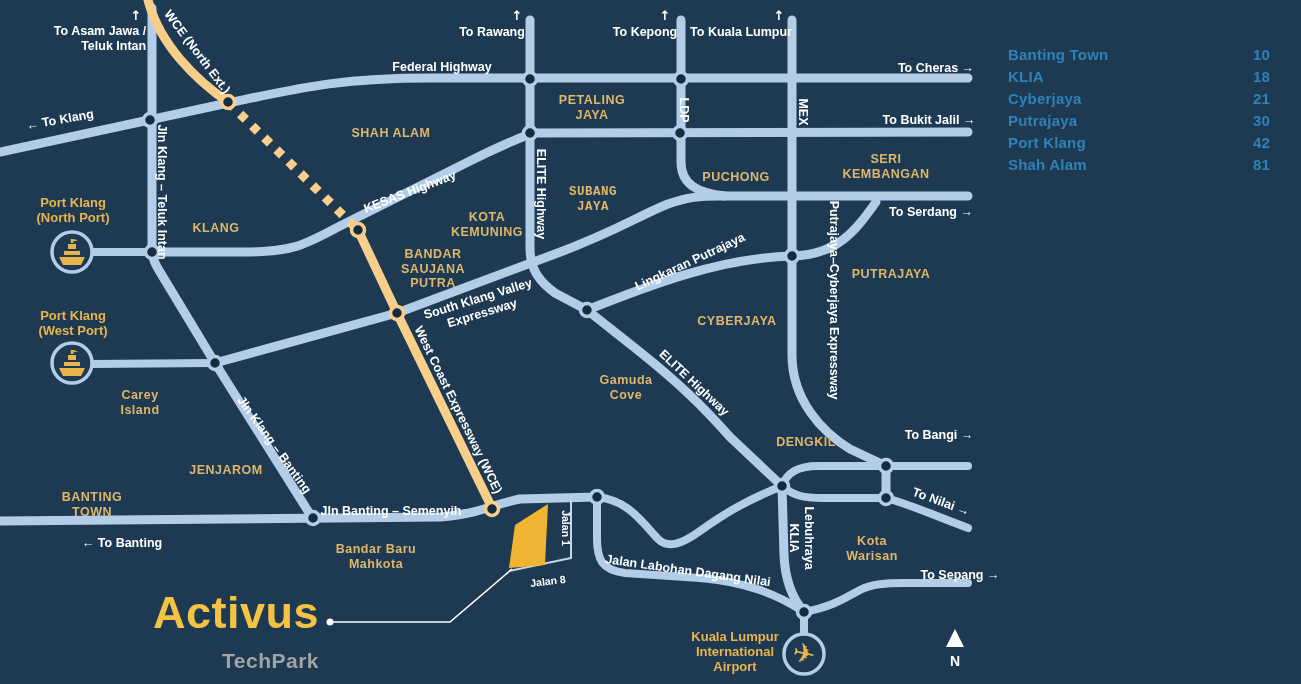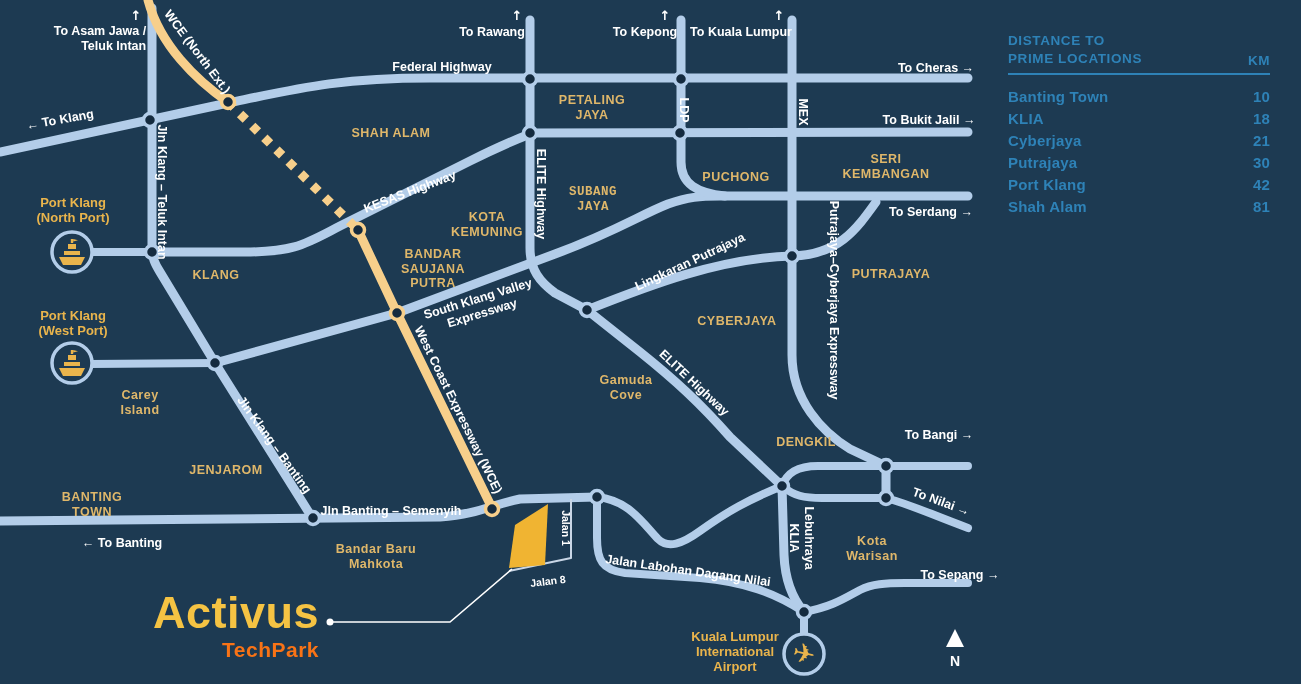--- a/index.html
+++ b/index.html
@@ -38,21 +38,21 @@
   .dist .hdr{display:flex;justify-content:space-between;align-items:flex-end;
     border-bottom:2px solid var(--table);padding-bottom:5px;}
   .dist .ttl{font-size:13.5px;font-weight:bold;letter-spacing:.6px;line-height:1.33;}
   .dist .km{font-size:13.5px;font-weight:bold;letter-spacing:.5px;}
   .dist .rows{margin-top:11px;}
   .dist .trow{display:flex;justify-content:space-between;font-size:15px;font-weight:bold;
     letter-spacing:.2px;height:22px;align-items:center;}
   
   .logo{position:absolute;left:143px;top:588px;width:176px;text-align:right;}
   .logo .name{color:#F5C343;font-size:45px;font-weight:bold;letter-spacing:.5px;line-height:50px;}
-  .logo .tag{color:#f97316;font-size:21px;font-weight:bold;letter-spacing:.5px;line-height:21px;margin-top:1px;}
+  .logo .tag{color:#a3a3a3;font-size:21px;font-weight:bold;letter-spacing:.5px;line-height:21px;margin-top:12px;}
 </style>
 </head>
 <body>
 
 <div class="stage">
 
   <svg width="1301" height="684" viewBox="0 0 1301 684">
 
     <path class="road" d="M 0 152 L 228 103 C 300 88 340 78 430 78 L 968 78"></path>
     <path class="road" d="M 152 8 L 152 248 C 152 258 155 264 160 272 L 215 363 L 313 519"></path>
@@ -176,21 +176,21 @@
       <div class="lbl w-sm" style="left: 566px; top: 528px; transform: translate(-50%, -50%) rotate(90deg);">Jalan 1</div>
       <div class="lbl w-sm" style="left: 548px; top: 581px; transform: translate(-50%, -50%) rotate(-7deg);">Jalan 8</div>
       <div class="lbl w" style="left: 801px; top: 538px; transform: translate(-50%, -50%) rotate(90deg);">Lebuhraya
 KLIA</div>
       <div class="lbl g" style="left: 391px; top: 133px; transform: translate(-50%, -50%) rotate(0deg);">SHAH ALAM</div>
       <div class="lbl g" style="left: 592px; top: 107px; transform: translate(-50%, -50%) rotate(0deg);">PETALING
 JAYA</div>
       <div class="lbl g" style="left: 736px; top: 177px; transform: translate(-50%, -50%) rotate(0deg);">PUCHONG</div>
       <div class="lbl g" style="left: 886px; top: 166px; transform: translate(-50%, -50%) rotate(0deg);">SERI
 KEMBANGAN</div>
-      <div class="lbl g" style="left: 216px; top: 228px; transform: translate(-50%, -50%) rotate(0deg); margin-top: 47px;">KLANG</div>
+      <div class="lbl g" style="left: 216px; top: 228px; transform: translate(-50%, -50%) rotate(0deg);">KLANG</div>
       <div class="lbl g" style="left: 487px; top: 224px; transform: translate(-50%, -50%) rotate(0deg);">KOTA
 KEMUNING</div>
       <div class="lbl g" style="left: 419px; top: 269px; transform: translate(-50%, -50%) rotate(0deg); margin-left: 14px;">BANDAR
 SAUJANA
 PUTRA</div>
       <div class="lbl g" style="left: 593px; top: 199px; transform: translate(-50%, -50%) rotate(0deg); font-family: Liberation Mono, monospace;">SUBANG
 JAYA</div>
       <div class="lbl g" style="left: 891px; top: 274px; transform: translate(-50%, -50%) rotate(0deg);">PUTRAJAYA</div>
       <div class="lbl g" style="left: 737px; top: 321px; transform: translate(-50%, -50%) rotate(0deg);">CYBERJAYA</div>
       <div class="lbl g" style="left: 626px; top: 387px; transform: translate(-50%, -50%) rotate(0deg);">Gamuda
@@ -208,24 +208,20 @@
       <div class="lbl k" style="left: 73px; top: 210px; transform: translate(-50%, -50%) rotate(0deg);">Port Klang
 (North Port)</div>
       <div class="lbl k" style="left: 73px; top: 323px; transform: translate(-50%, -50%) rotate(0deg);">Port Klang
 (West Port)</div>
       <div class="lbl k" style="left: 735px; top: 652px; transform: translate(-50%, -50%) rotate(0deg);">Kuala Lumpur
 International
 Airport</div>
     </div>
 
   <div class="dist">
-    <div class="hdr">
-      <div class="ttl"><span>DISTANCE TO</span><br><span>PRIME LOCATIONS</span></div>
-      <div class="km">KM</div>
-    </div>
     <div class="rows">
         <div class="trow">
           <span>Banting Town</span>
           <span>10</span>
         </div>
         <div class="trow">
           <span>KLIA</span>
           <span>18</span>
         </div>
         <div class="trow">

